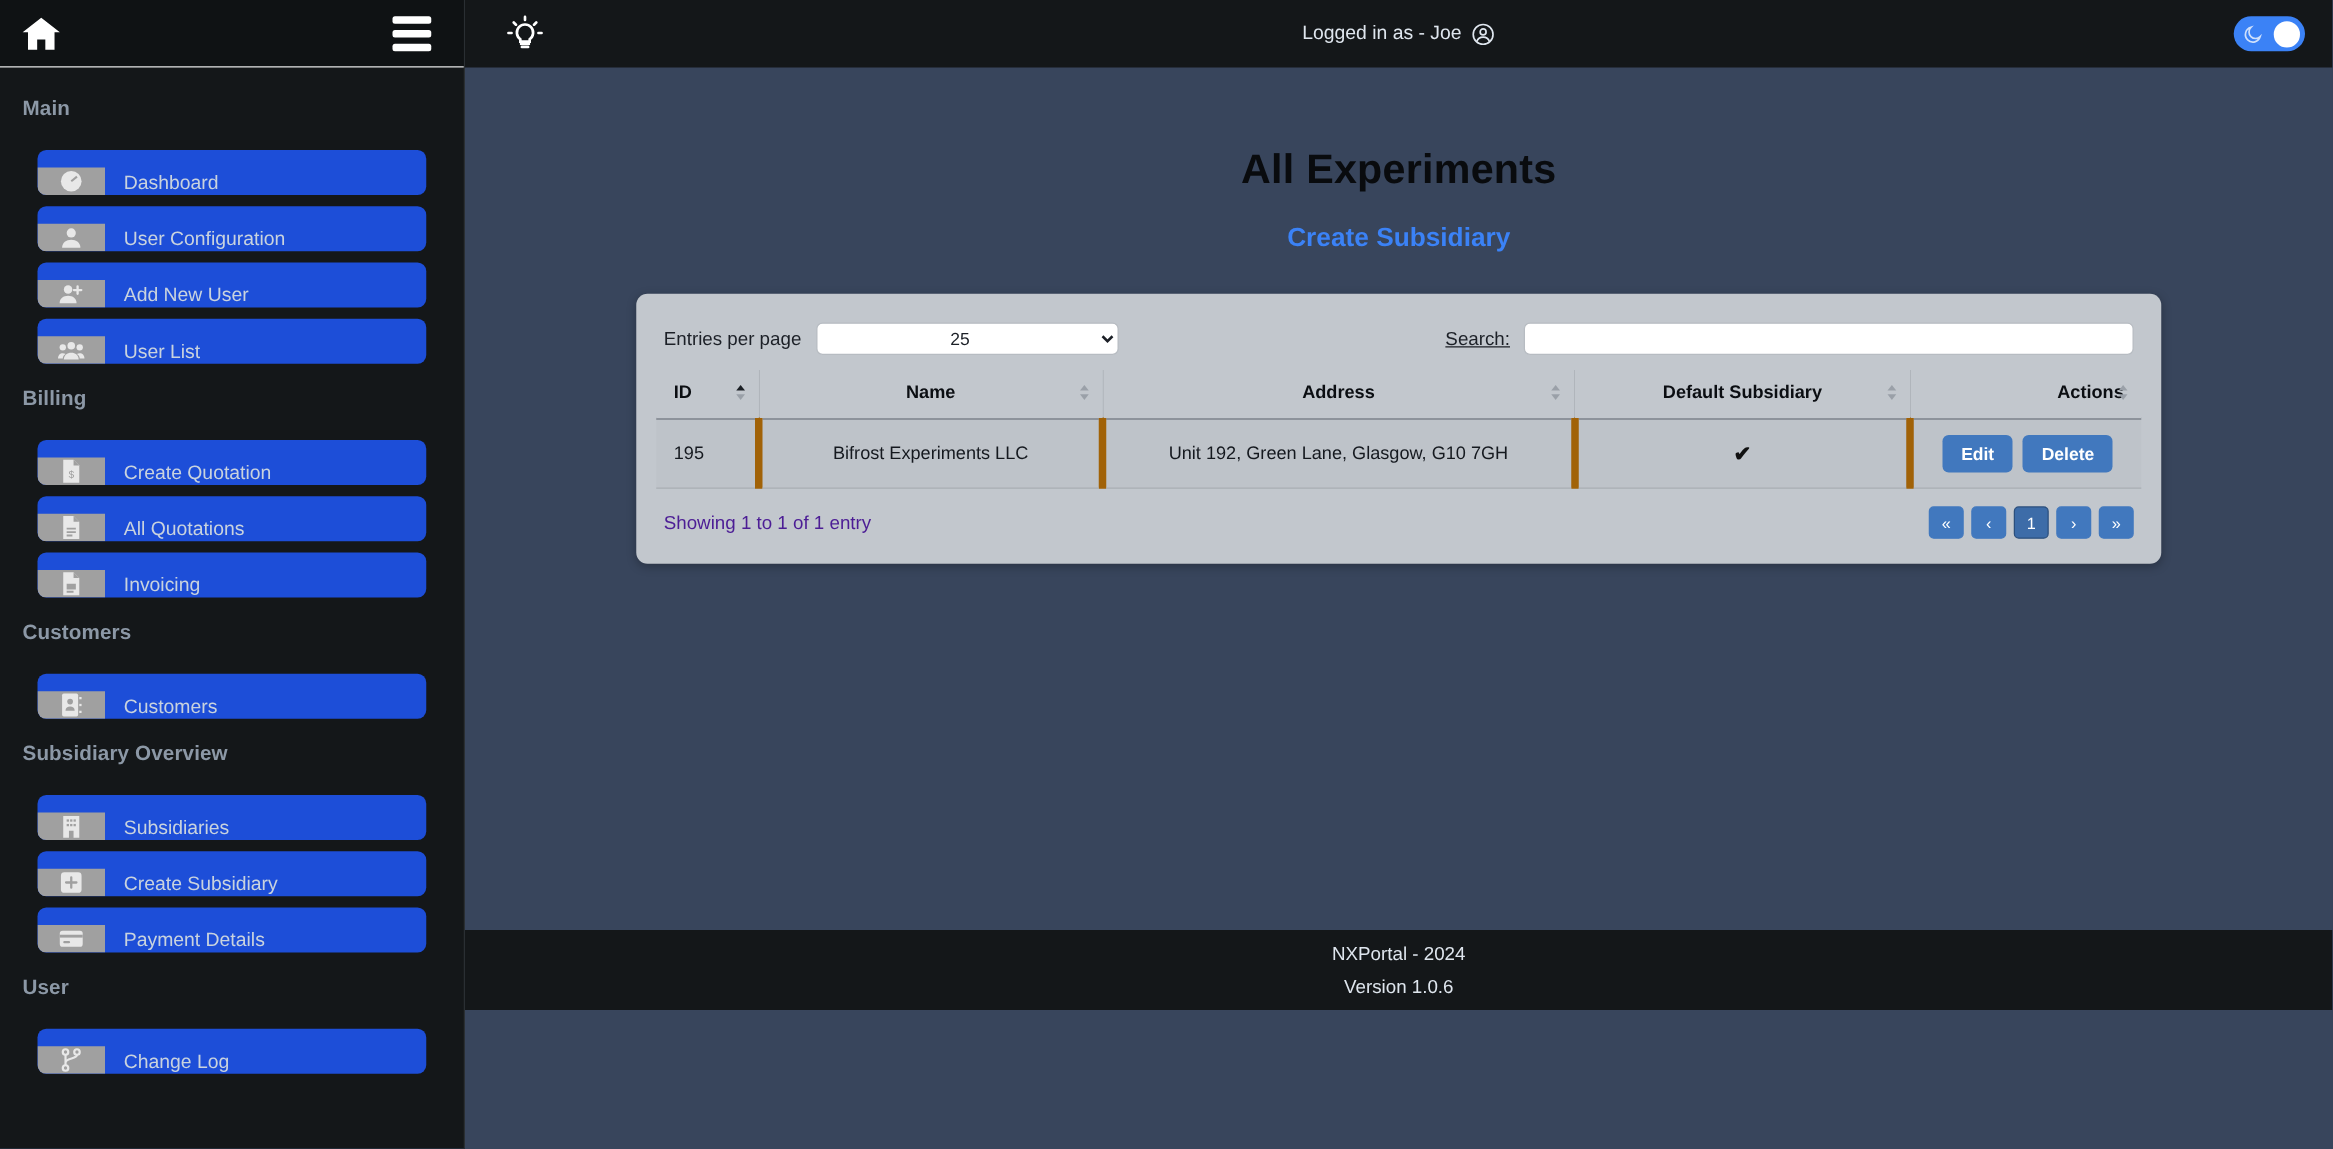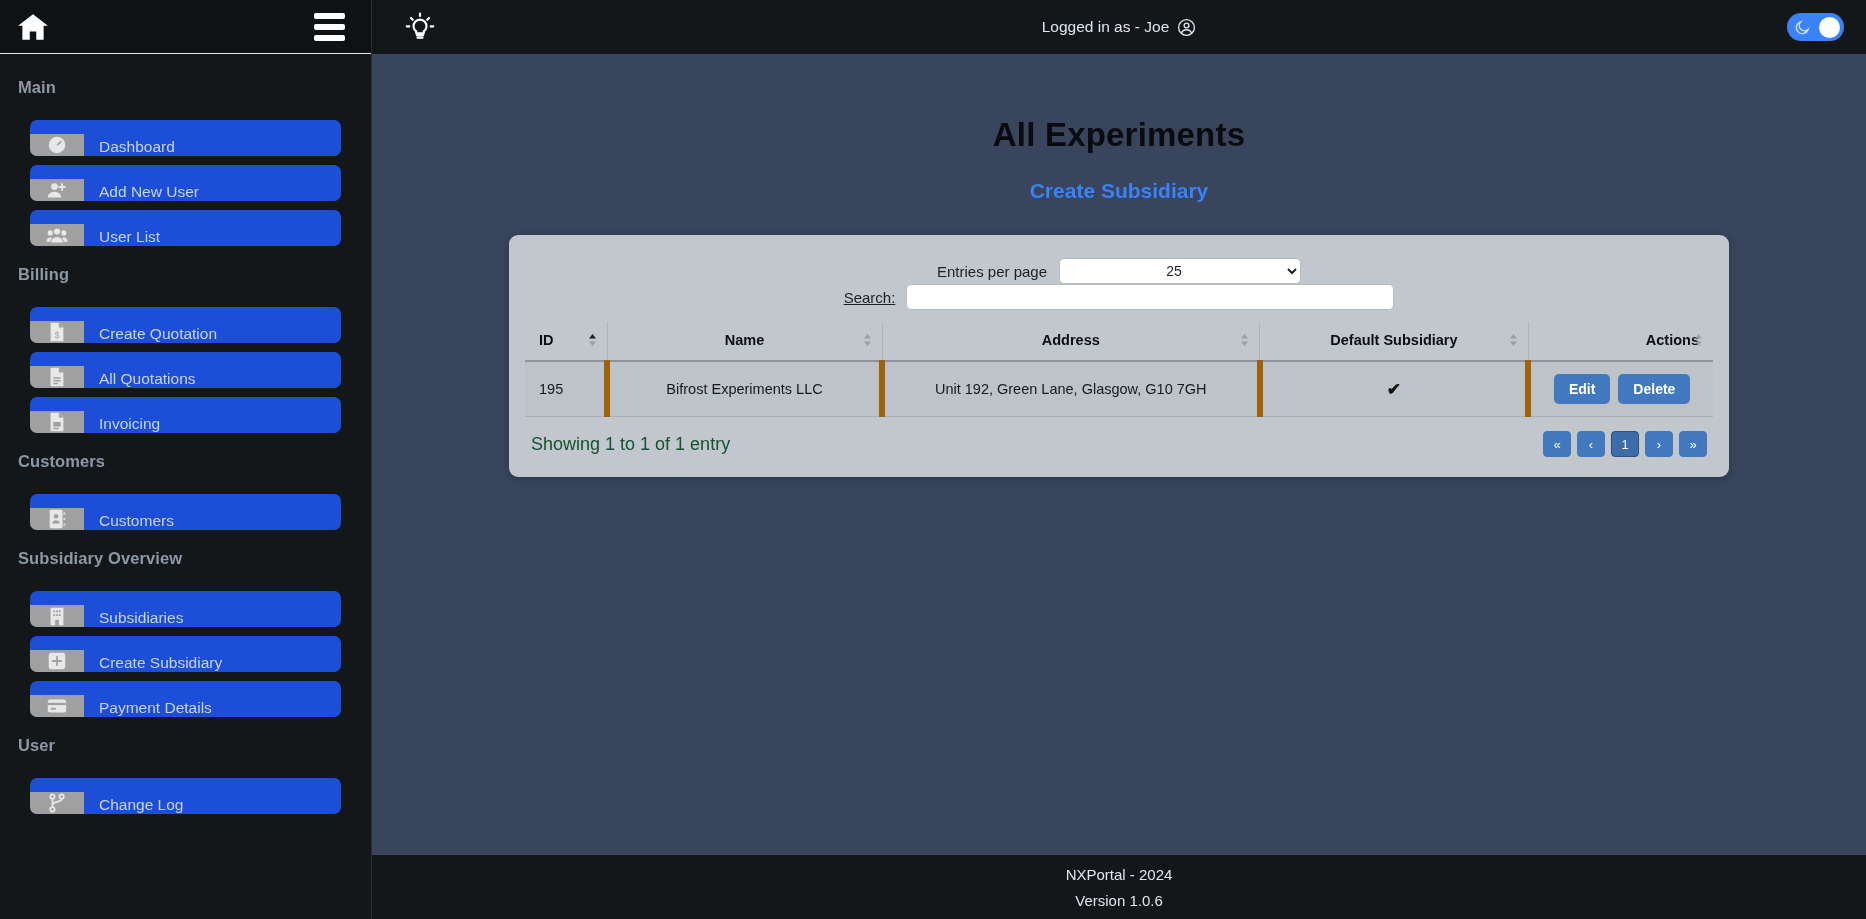--- a/index.html
+++ b/index.html
@@ -51,21 +51,21 @@
   .nav-icon svg { width: 22px; height: 22px; fill: #e8e8e8; }
   .nav-label {
     display: flex; align-items: center;
     padding-left: 15px;
     color: #c9d3de; font-size: 15.5px;
     white-space: nowrap;
   }
 
   
   .main {
-    flex: 1; height: 919px;
+    flex: 1; height: 808px;
     display: flex; flex-direction: column;
     background: #38455c;
     position: relative;
   }
   .topbar {
     height: 54px; min-height: 54px;
     background: #141719;
     display: flex; align-items: center;
     position: relative;
     padding: 0 22px 0 28px;
@@ -107,21 +107,20 @@
   .card {
     width: 1220px;
     background: #c2c7cd;
     border-radius: 9px;
     padding: 20px 16px 18px 16px;
     box-shadow: 0 2px 8px rgba(0,0,0,.25);
   }
   .card-controls {
     display: flex; align-items: center; justify-content: space-between;
     padding: 3px 6px 12px 6px;
-    flex-direction: column;
   }
   .entries-wrap { display: flex; align-items: center; gap: 12px; }
   .entries-label { color: #1c2027; font-size: 15px; }
   .entries-select {
     width: 242px; height: 26px;
     background: #fff; border: 1px solid #b7bcc2; border-radius: 5px;
     font-family: "Liberation Sans", sans-serif; font-size: 14px;
     color: #1c2027; text-align: center; text-align-last: center;
     padding: 0 6px; cursor: pointer;
   }
@@ -175,21 +174,21 @@
     border: none; border-radius: 5px;
     font-family: "Liberation Sans", sans-serif;
     font-size: 14px; font-weight: bold;
     padding: 7px 15px; cursor: pointer;
   }
 
   .card-footer {
     display: flex; align-items: center; justify-content: space-between;
     padding: 14px 6px 2px 6px;
   }
-  .showing-text { color: #14532d; font-size: 18px; }
+  .showing-text { color: #4c1d95; font-size: 15px; }
   .pagination { display: flex; gap: 6px; }
   .page-btn {
     width: 28px; height: 26px;
     background: #4178be; color: #fff;
     border: 1px solid #4178be; border-radius: 4px;
     font-family: "Liberation Sans", sans-serif; font-size: 13px;
     display: flex; align-items: center; justify-content: center;
     cursor: pointer;
   }
   .page-btn.active { background: #3d6ca8; border-color: #2b4f7d; }
@@ -226,20 +225,29 @@
 
       <div class="nav-group-title">Main</div>
       <div class="nav-item">
         <div class="nav-icon">
           <svg viewBox="0 0 24 24">
               <circle cx="12" cy="12" r="9"></circle>
               <path d="M12 12 17 8" stroke="#a0a0a0" stroke-width="1.8" fill="none"></path>
             </svg>
         </div>
         <div class="nav-label">Dashboard</div>
+      </div>
+      <div class="nav-item">
+        <div class="nav-icon">
+          <svg viewBox="0 0 24 24">
+              <circle cx="12" cy="8" r="4"></circle>
+              <path d="M4 21c0-4.4 3.6-7 8-7s8 2.6 8 7z"></path>
+            </svg>
+        </div>
+        <div class="nav-label">User Configuration</div>
       </div>
       <div class="nav-item">
         <div class="nav-icon">
           <svg viewBox="0 0 26 24">
               <circle cx="10" cy="8" r="4"></circle>
               <path d="M2 21c0-4.4 3.6-7 8-7s8 2.6 8 7z"></path>
               <path d="M19 5v7M15.5 8.5h7" stroke="#e8e8e8" stroke-width="2.2" fill="none" stroke-linecap="round"></path>
             </svg>
         </div>
         <div class="nav-label">Add New User</div>

